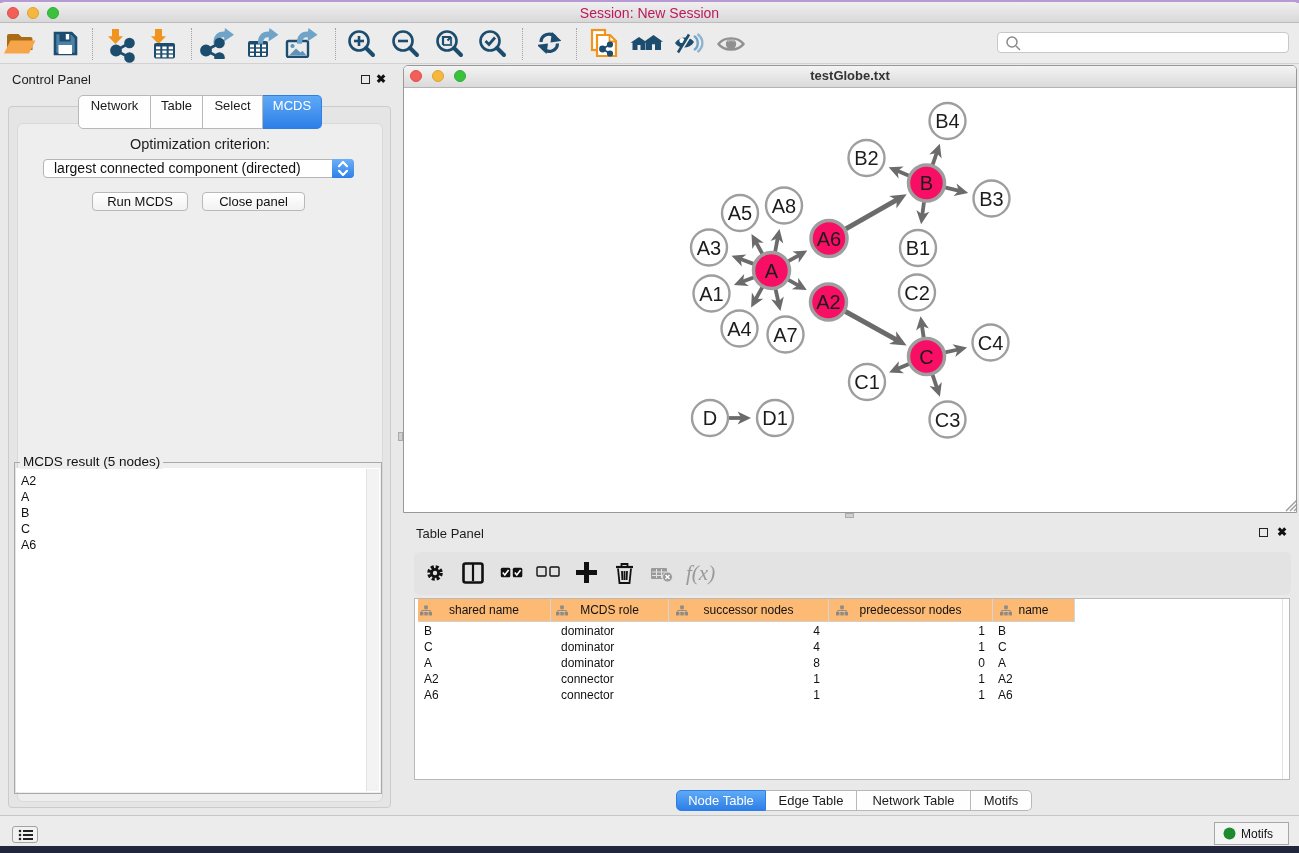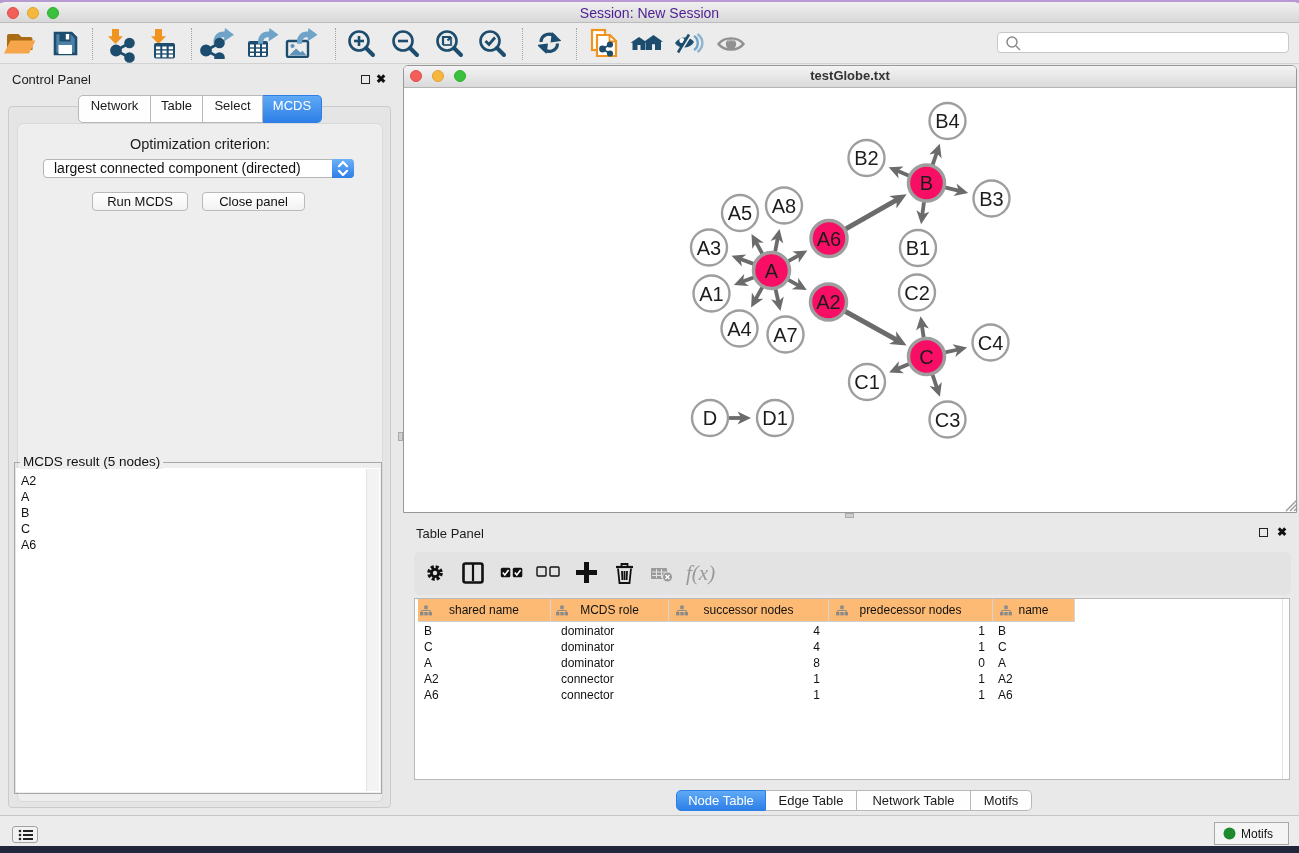--- a/index.html
+++ b/index.html
@@ -4,35 +4,35 @@
 <style>
 * { margin:0; padding:0; box-sizing:border-box; }
 html,body { width:1299px; height:853px; overflow:hidden; }
 #root { position:relative; width:1299px; height:853px; background:#e9e9e9; font-family:"Liberation Sans",sans-serif; }
 .abs { position:absolute; }
 
 
 #topstrip { left:0; top:0; width:1299px; height:3px; background:#b79ad2; }
 #titlebar { left:0; top:2px; width:1299px; height:21px; background:linear-gradient(#f0f0f0,#d8d8d8); border-bottom:1px solid #bcbcbc; border-radius:5px 5px 0 0; }
 .light { width:12px; height:12px; border-radius:50%; top:7px; }
-#titletext { width:1299px; top:5px; text-align:center; font-size:14px; color:#4c1d95; }
+#titletext { width:1299px; top:5px; text-align:center; font-size:14px; color:#be185d; }
 
 
 #toolbar { left:0; top:23px; width:1299px; height:41px; background:#ececec; border-bottom:1px solid #d2d2d2; }
 .tsep { top:28px; width:1px; height:32px; border-left:1px dotted #a3a3a3; }
 #search { left:997px; top:32px; width:292px; height:21px; background:#fff; border:1px solid #c8c8c8; border-radius:4px; }
 
 
 .ptitle { font-size:13px; color:#1d1d1d; }
 .sqicon { width:9px; height:9px; border:1.5px solid #222; background:transparent; }
 .xicon { font-size:12px; font-weight:bold; color:#111; line-height:9px; }
 #cp-box { left:8px; top:106px; width:383px; height:702px; background:#e5e5e5; border:1px solid #cbcbcb; border-radius:4px; }
 #cp-inner { left:17px; top:123px; width:366px; height:679px; background:#eeeeee; border:1px solid #d9d9d9; border-radius:6px; }
 .seg { display:flex; font-size:13px; }
-.seg > div { background:#fefefe; border:1px solid #b8b8b8; border-left:none; color:#1a1a1a; text-align:center; line-height:19px; height:28px; }
+.seg > div { background:#fefefe; border:1px solid #b8b8b8; border-left:none; color:#1a1a1a; text-align:center; line-height:19px; height:34px; }
 .seg > div:first-child { border-left:1px solid #b8b8b8; border-radius:5px 0 0 5px; }
 .seg > div:last-child { border-radius:0 5px 5px 0; }
 .seg > div.sel { background:linear-gradient(#5fa9f5,#2d7fe8); border-color:#2d7fe8; color:#fff; }
 #optlabel { left:17px; top:136px; width:366px; text-align:center; font-size:14.5px; color:#1c1c1c; }
 #dropdown { left:43px; top:159px; width:311px; height:19px; background:#fff; border:1px solid #b5b5b5; border-radius:4px; font-size:14px; color:#111; line-height:17px; padding-left:10px; }
 #dropbtn { right:-1px; top:-1px; width:22px; height:19px; background:linear-gradient(#6cb0f7,#2d7fe8); border-radius:0 4px 4px 0; }
 .btn { background:linear-gradient(#ffffff,#f2f2f2); border:1px solid #b9b9b9; border-radius:4px; font-size:13px; color:#111; text-align:center; }
 #fieldset { left:14px; top:462px; width:368px; height:332px; border:1px solid #a9a9a9; }
 #legend { left:20px; top:454px; z-index:3; background:#eeeeee; font-size:13.5px; color:#111; padding:0 3px; }
 #mlist { left:16px; top:468px; width:364px; height:324px; background:#fff; font-size:12.5px; color:#111; padding-top:5px; }

